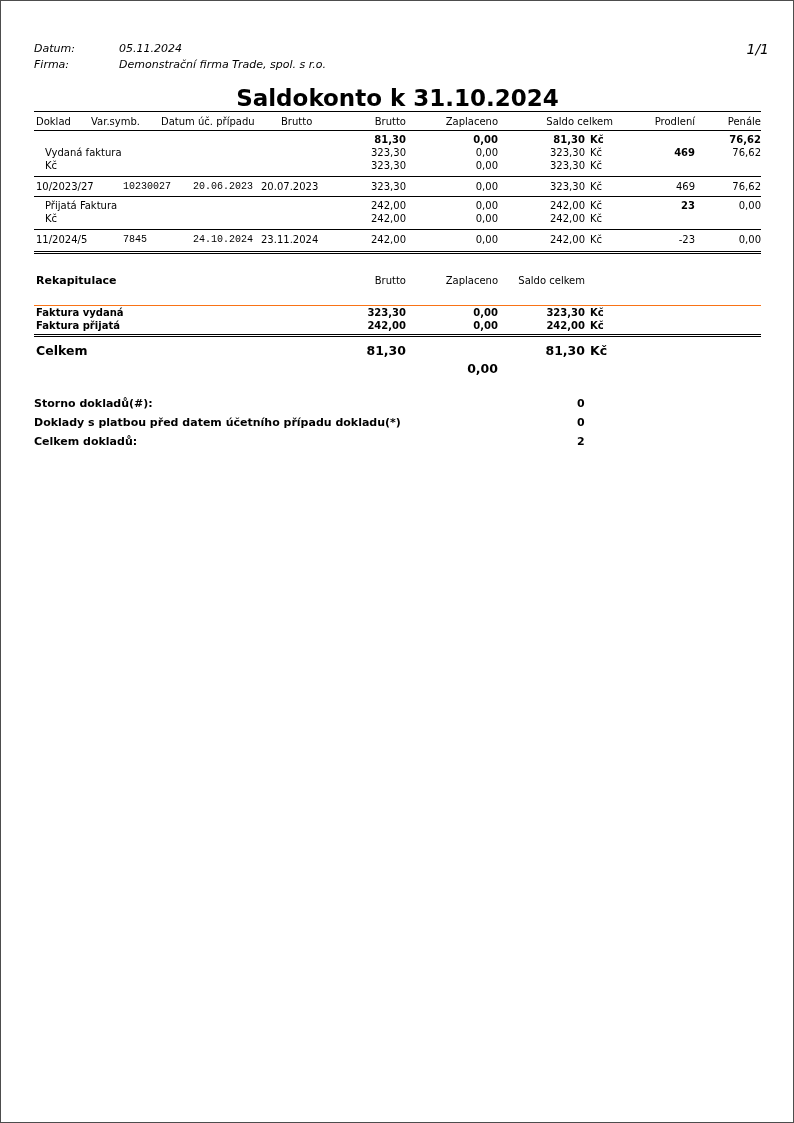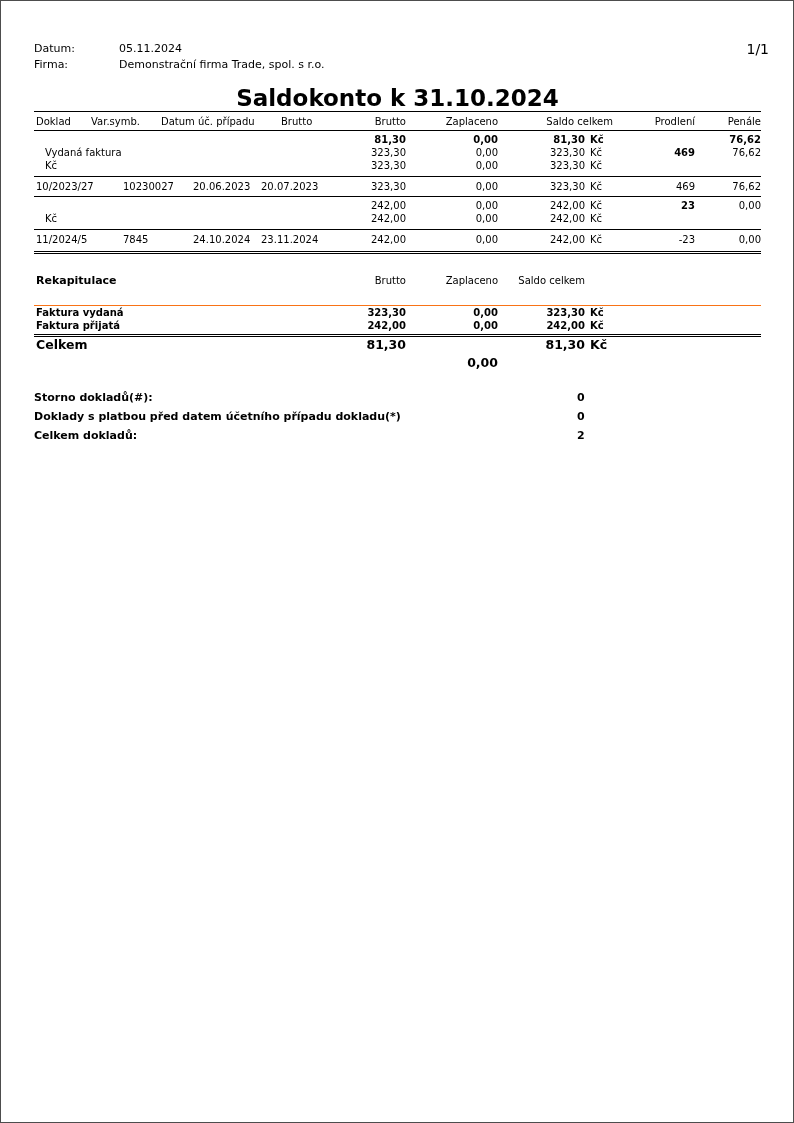--- a/index.html
+++ b/index.html
@@ -8,21 +8,21 @@
   .page {
     position:relative;
     width:794px; height:1123px;
     background:#fff;
     border:1px solid #4d4d4d;
     overflow:hidden;
   }
   .content { padding:40px 0 0 33px; }
 
   
-  .meta { display:flex; justify-content:space-between; width:735px; font-size:11px; line-height:16px; }
+  .meta { display:flex; justify-content:space-between; width:735px; font-size:11px; line-height:16px;font-style:italic; }
   .meta-row { display:grid; grid-template-columns:85px auto; }
   .page-num { font-size:14px; }
 
   
   .title { width:727px; text-align:center; font-size:23px; font-weight:bold; line-height:26px; margin-top:12px; }
 
   
   .trow {
     display:grid;
     grid-template-columns:55px 70px 98px 75px 74px 92px 87px 28px 82px 66px;
@@ -34,38 +34,38 @@
   .thead { border-top:1px solid #000; border-bottom:1px solid #000; padding:3px 0 2px; }
   .cell { overflow:visible; }
   .g1{grid-column:1; padding-left:2px} .g2{grid-column:2} .g3{grid-column:3} .g4{grid-column:4}
   .g5{grid-column:5} .g6{grid-column:6} .g7{grid-column:7} .g8{grid-column:8}
   .g9{grid-column:9} .g10{grid-column:10}
   .g14{grid-column:1 / 5} .g78{grid-column:7 / 9}
   .r { text-align:right; }
   .b { font-weight:bold; }
   .ind { padding-left:11px; }
   .lab0 { padding-left:2px; }
-  .vind { padding-left:34px; }
+  .vind { padding-left:34px;font-family:Liberation Mono, monospace; }
   .p2 { padding-left:2px; }
   .p4 { padding-left:4px; }
   .ps { padding-left:24px; }
   .kc { padding-left:5px; }
   .pr { padding-top:2px; }
   .doc { padding:3px 0 3px; }
   .doc-b { border-bottom:1px solid #000; }
 
   .rule  { width:727px; border-top:1px solid #000; margin-top:4px; }
   .rule2 { width:727px; height:3px; border-top:1px solid #000; border-bottom:1px solid #000; margin-top:2px; }
 
   
   .rekap { margin-top:20px; }
   .rhead { border-bottom:1px solid #f97316; padding-bottom:17px; line-height:14px; }
   .rtitle { font-size:11px; font-weight:bold; padding-left:2px; }
   .rk-row { font-weight:bold; }
-  .celkem { font-size:12.5px; line-height:15px; font-weight:bold; }
+  .celkem { font-size:12.5px; line-height:15px; font-weight:bold; margin-top:6px; }
   .celkem2 { margin-top:3px; }
 
   
   .summary { margin-top:18px; }
   .srow { display:grid; grid-template-columns:543px auto; font-size:11px; line-height:19px; font-weight:bold; width:727px; }
 </style>
 </head>
 <body>
 
 <div class="page">
@@ -136,20 +136,21 @@
         <div class="cell g4 p4">20.07.2023</div>
         <div class="cell g5 r">323,30</div>
         <div class="cell g6 r">0,00</div>
         <div class="cell g7 r">323,30</div>
         <div class="cell g8 kc">Kč</div>
         <div class="cell g9 r">469</div>
         <div class="cell g10 r">76,62</div>
       </div>
 
       <div class="trow pr">
+        <div class="cell g14 ind">Přijatá Faktura</div>
         <div class="cell g5 r">242,00</div>
         <div class="cell g6 r">0,00</div>
         <div class="cell g7 r">242,00</div>
         <div class="cell g8 kc">Kč</div>
         <div class="cell g9 r b">23</div>
         <div class="cell g10 r">0,00</div>
       </div>
 
       <div class="trow">
         <div class="cell g14 ind">Kč</div>

